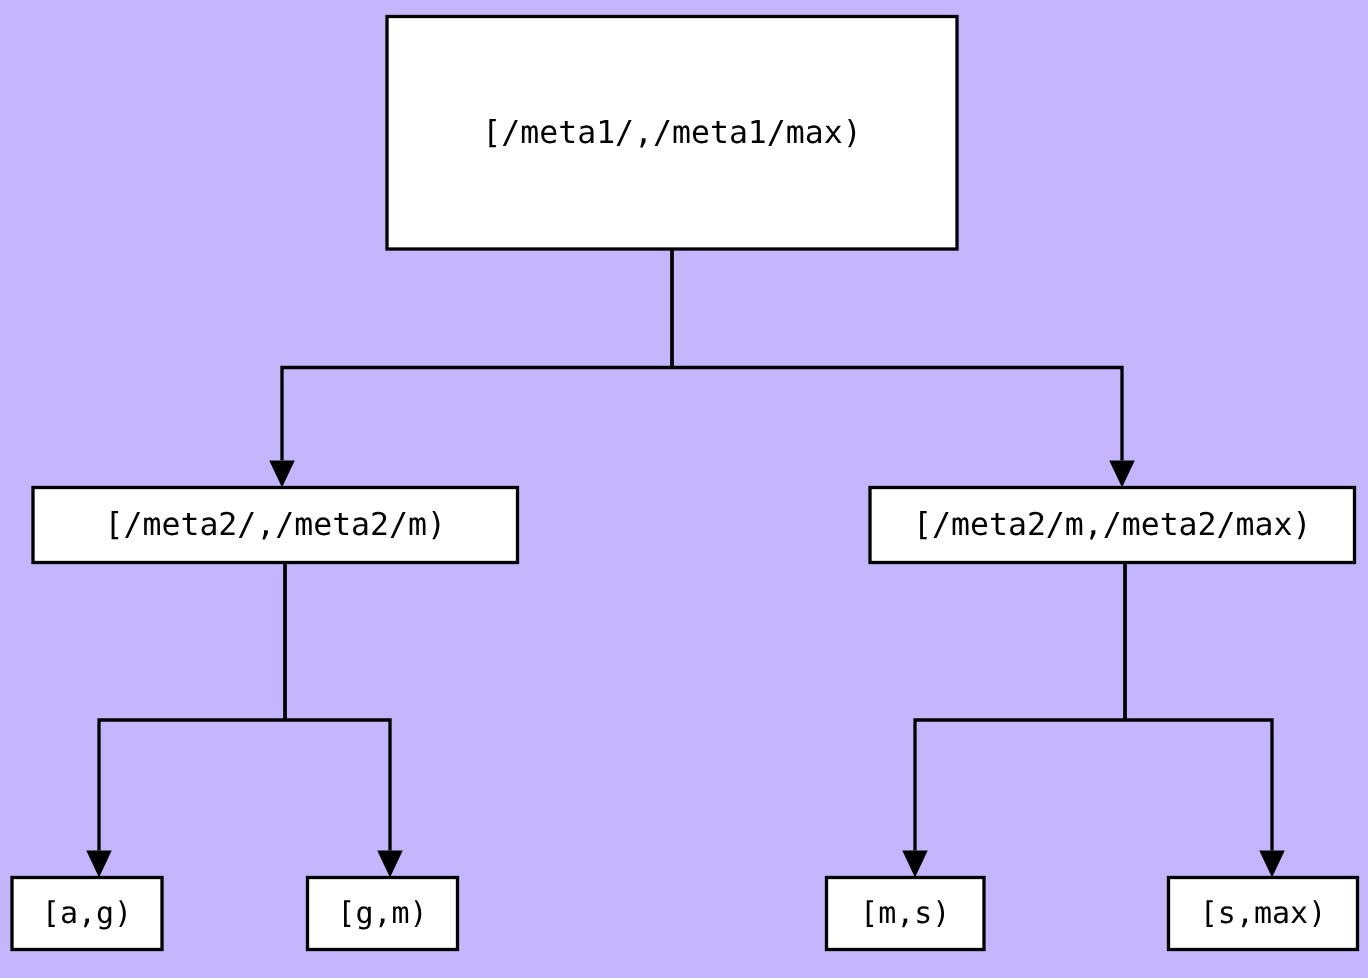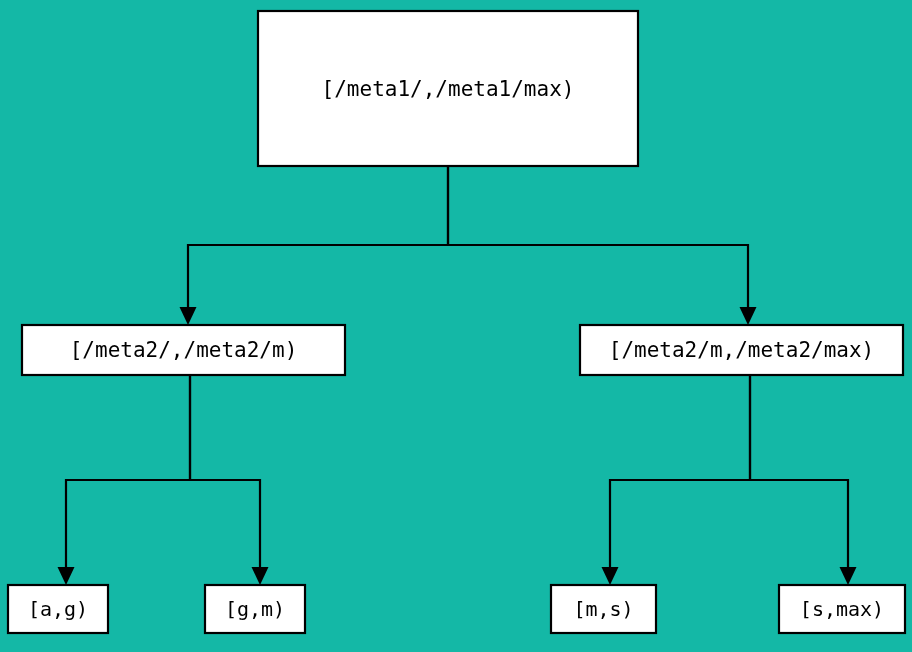--- a/index.html
+++ b/index.html
@@ -11,21 +11,21 @@
   body {
     width: 912px;
     height: 652px;
     font-family: "DejaVu Sans Mono", "Liberation Mono", monospace;
     overflow: hidden;
   }
   #diagram-root {
     position: relative;
     width: 912px;
     height: 652px;
-    background: #14b8a6;
+    background: #c4b5fd;
   }
   svg#tree-canvas {
     position: absolute;
     top: 0;
     left: 0;
     width: 912px;
     height: 652px;
     display: block;
   }
   .node-box {

